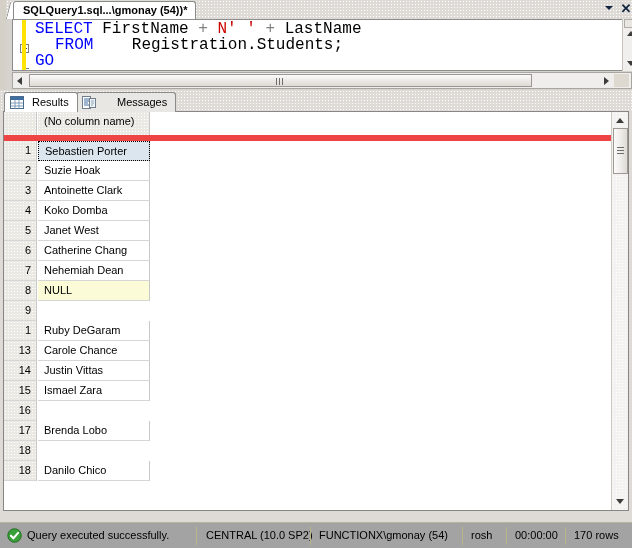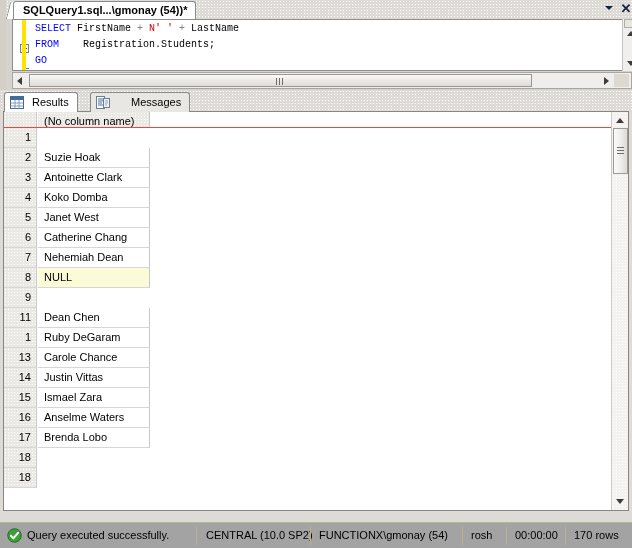--- a/index.html
+++ b/index.html
@@ -130,21 +130,21 @@
   #outline-hline {
     position: absolute;
     left: 4px; top: 27px;
     width: 5px; height: 1px;
     background: #7c7c7c;
   }
   .code-line {
     position: absolute;
     left: 22px;
     font-family: "Liberation Mono", monospace;
-    font-size: 10px;
+    font-size: 16px;
     line-height: 16px;
     white-space: pre;
     color: #000000;
   }
   .kw { color: #0000ff; }
   .str { color: #ce0000; }
   .op { color: #808080; }
   .plain { color: #000000; }
 
   
@@ -254,21 +254,21 @@
     white-space: nowrap;
     color: #000000;
   }
   #tab-results {
     left: 4px;
     background: #ffffff;
     z-index: 3;
     padding-left: 27px;
   }
   #tab-messages {
-    left: 90px;
+    left: 76px;
     background: #e9e7e3;
     z-index: 2;
     padding-left: 40px;
   }
   .tab-icon {
     position: absolute;
     left: 5px; top: 3px;
     width: 14px; height: 13px;
   }
   #grid-container {
@@ -285,22 +285,22 @@
     left: 0; top: 0;
     width: 608px; height: 398px;
     overflow: hidden;
   }
   .grid-row {
     position: relative;
     height: 20px;
     box-sizing: border-box;
   }
   .hdr-row {
-    height: 16px;
-    border-bottom: 1px solid #ef4444;
+    height: 29px;
+    border-bottom: 6px solid #ef4444;
   }
   .rownum {
     position: absolute;
     left: 0; top: 0;
     width: 33px; height: 100%;
     background-color: #ebe9e4;
     background-image: radial-gradient(#ffffff 0.5px, transparent 0.6px);
     background-size: 3px 3px;
     border-right: 1px solid #c8c8c8;
     border-bottom: 1px solid #d6d6d6;
@@ -435,21 +435,21 @@
 
     <div id="code-area">
       <div id="outline-gutter">
         <div id="collapse-box"></div>
         <div id="outline-vline"></div>
         <div id="outline-hline"></div>
       </div>
 
       <div class="code-line" style="top:1px;"><span class="kw">SELECT</span><span class="plain"> FirstName </span><span class="op">+</span><span class="str"> N' ' </span><span class="op">+</span><span class="plain"> LastName</span></div>
 
-      <div class="code-line" style="top:17px;"><span class="kw">FROM</span><span class="plain">    Registration.Students;</span></div>
+      <div class="code-line" style="top:17px;margin-left:20px;"><span class="kw">FROM</span><span class="plain">    Registration.Students;</span></div>
 
       <div class="code-line" style="top:33px;"><span class="kw">GO</span></div>
     </div>
 
     <div id="change-bar"></div>
 
     <div id="ed-vscroll">
       <div id="ed-vthumb"></div>
       <div id="ed-up" class="sb-arrow"></div>
       <div id="ed-down" class="sb-arrow"></div>
@@ -502,20 +502,21 @@
       <div id="grid-inner">
 
         <div class="grid-row hdr-row">
           <div class="rownum"></div>
           <div class="cell hdr-cell">(No column name)</div>
         </div>
 
         <div id="rows-host">
             <div class="grid-row">
               <div class="rownum">1</div>
+              <div class="cell selected">Sebastien Porter</div>
             </div>
             <div class="grid-row">
               <div class="rownum">2</div>
               <div class="cell">Suzie Hoak</div>
             </div>
             <div class="grid-row">
               <div class="rownum">3</div>
               <div class="cell">Antoinette Clark</div>
             </div>
             <div class="grid-row">
@@ -535,52 +536,48 @@
               <div class="cell">Nehemiah Dean</div>
             </div>
             <div class="grid-row">
               <div class="rownum">8</div>
               <div class="cell nullcell">NULL</div>
             </div>
             <div class="grid-row">
               <div class="rownum">9</div>
             </div>
             <div class="grid-row">
-              <div class="rownum">11</div>
-              <div class="cell">Dean Chen</div>
-            </div>
-            <div class="grid-row">
               <div class="rownum">1</div>
               <div class="cell">Ruby DeGaram</div>
             </div>
             <div class="grid-row">
               <div class="rownum">13</div>
               <div class="cell">Carole Chance</div>
             </div>
             <div class="grid-row">
               <div class="rownum">14</div>
               <div class="cell">Justin Vittas</div>
             </div>
             <div class="grid-row">
               <div class="rownum">15</div>
               <div class="cell">Ismael Zara</div>
             </div>
             <div class="grid-row">
               <div class="rownum">16</div>
-              <div class="cell">Anselme Waters</div>
             </div>
             <div class="grid-row">
               <div class="rownum">17</div>
               <div class="cell">Brenda Lobo</div>
             </div>
             <div class="grid-row">
               <div class="rownum">18</div>
             </div>
             <div class="grid-row">
               <div class="rownum">18</div>
+              <div class="cell">Danilo Chico</div>
             </div>
           </div>
       </div>
 
       <div id="grid-vscroll">
         <div id="grid-up"></div>
         <div id="grid-vthumb">
           <div class="vgrip" style="top:18px;"></div>
           <div class="vgrip" style="top:21px;"></div>
           <div class="vgrip" style="top:24px;"></div>

